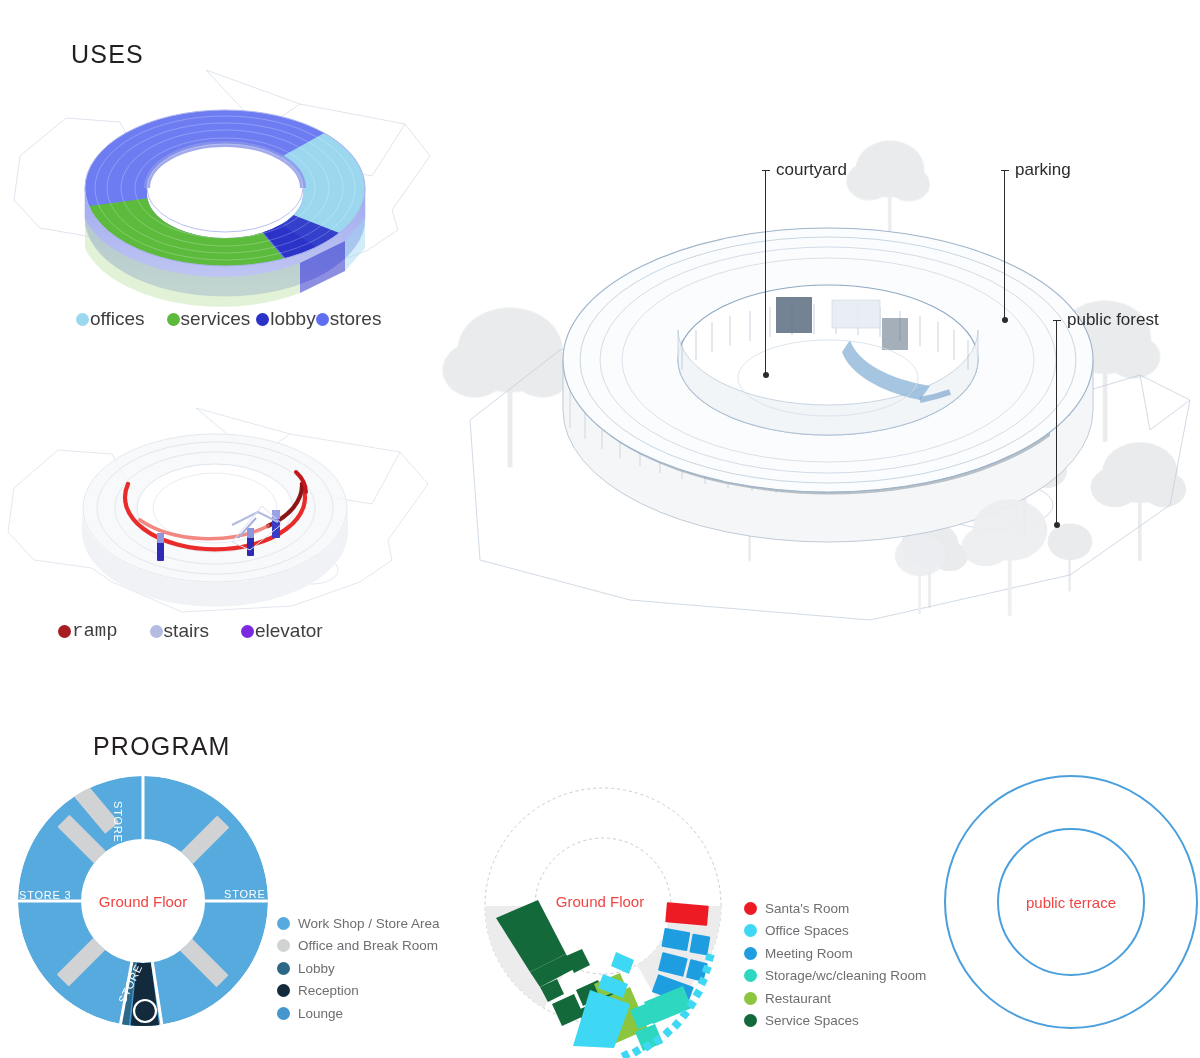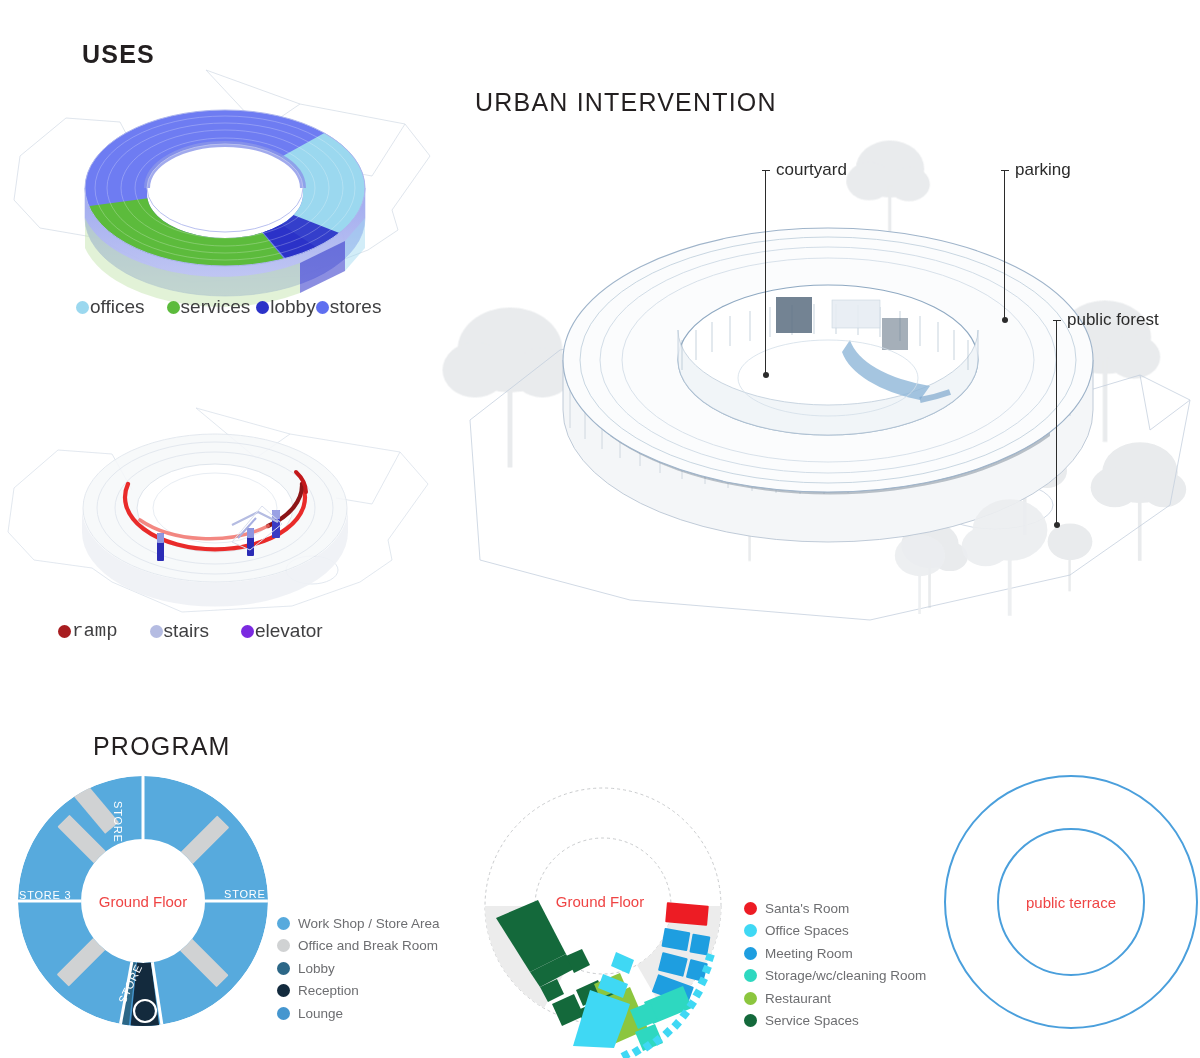--- a/index.html
+++ b/index.html
@@ -104,21 +104,21 @@
     white-space: nowrap;
     transform: translate(-50%, -50%);
   }
   svg { display: block; overflow: visible; }
 </style>
 </head>
 <body>
 
 <div class="panel" style="left:0;top:0;width:450px;height:330px;">
 
-  <div class="section-title" style="position:absolute;left:82px;top:40px;font-weight:bold;">USES</div>
+  <div class="section-title" style="position:absolute;left:71px;top:40px;">USES</div>
 
   <svg style="position:absolute;left:0;top:60px;" width="450" height="230" viewBox="0 0 450 230">
     <g stroke="#c9d3e0" stroke-width="0.8" fill="none" opacity="0.75">
       <path d="M206,10 L300,44 L262,70 Z"></path>
       <path d="M300,44 L405,64 L372,116 L340,110"></path>
       <path d="M405,64 L430,96 L392,150"></path>
       <path d="M20,96 L66,58 L120,62 L140,100"></path>
       <path d="M20,96 L14,140 L40,168 L98,178"></path>
       <path d="M120,190 L190,222 L300,216 L368,190"></path>
       <path d="M368,190 L398,170 L392,150"></path>
@@ -171,21 +171,21 @@
 
       <path d="M 85 158 A 140 78 0 0 0 300 203 L 300 233 A 140 78 0 0 1 85 188 Z" fill="#bfe3a6" opacity="0.45"></path>
 
       <path d="M 147 128 A 78 44 0 0 0 303 128 A 78 44 0 0 0 147 128 Z" fill="#ffffff"></path>
       <path d="M 147 128 A 78 44 0 0 1 303 128" fill="none" stroke="#8a95e8" stroke-width="6" opacity="0.8"></path>
       <ellipse cx="225" cy="128" rx="78" ry="44" fill="none" stroke="#b9c0f0" stroke-width="1"></ellipse>
       <ellipse cx="225" cy="128" rx="140" ry="78" fill="none" stroke="#aeb7ee" stroke-width="1"></ellipse>
     </g>
   </svg>
 
-  <div class="legend-row uses-legend" style="position:absolute;left:76px;top:296px;">
+  <div class="legend-row uses-legend" style="position:absolute;left:76px;top:308px;">
     <div class="legend-item" style="margin-right:22px;">
       <span class="dot" style="background:#9bd8ef"></span>
       <span>offices</span>
     </div>
     <div class="legend-item" style="margin-right:6px;">
       <span class="dot" style="background:#5cbb3c"></span>
       <span>services</span>
     </div>
     <div class="legend-item" style="margin-right:0px;">
       <span class="dot" style="background:#2b32c8"></span>
@@ -254,21 +254,20 @@
     </div>
     <div class="legend-item">
       <span class="dot" style="background:#7b2ae0"></span>
       <span>elevator</span>
     </div>
   </div>
 </div>
 
 <div class="panel" style="left:450px;top:0;width:750px;height:660px;">
 
-  <div class="section-title" style="position:absolute;left:25px;top:88px;">URBAN INTERVENTION</div>
 
   <svg style="position:absolute;left:0;top:0;" width="750" height="660" viewBox="0 0 750 660">
     <defs>
       <radialGradient id="treeFade" cx="0.5" cy="0.5" r="0.5">
         <stop offset="0" stop-color="#e6e8ea"></stop>
         <stop offset="1" stop-color="#f2f3f4"></stop>
       </radialGradient>
     </defs>
 
     <g fill="#e8eaec" opacity="0.95">

